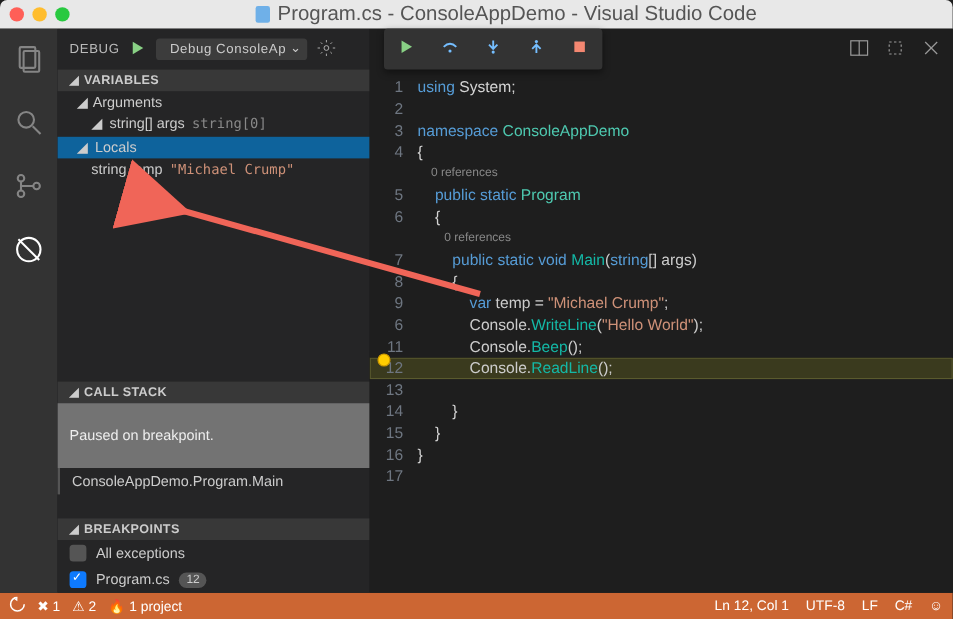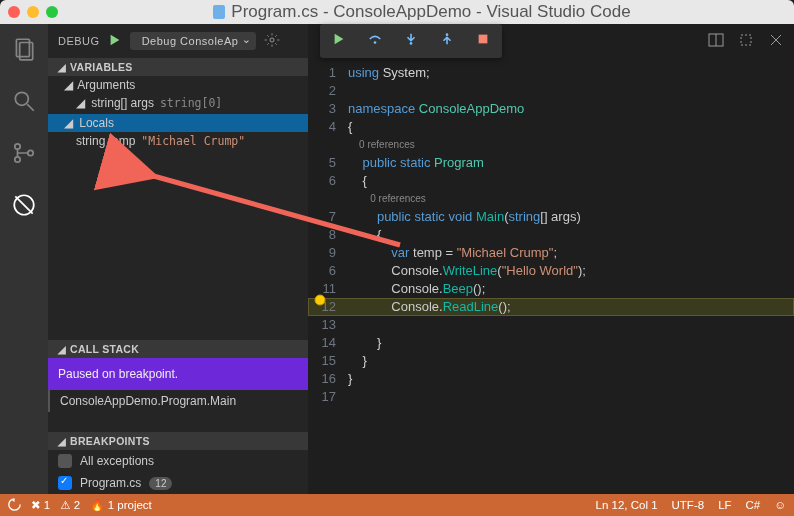--- a/index.html
+++ b/index.html
@@ -31,21 +31,21 @@
 .section-head { background: #383838; padding: 3px 10px; font-size: 10.5px; font-weight: 600; letter-spacing: 0.3px; display: flex; align-items: center; gap: 4px; }
 .section-head .chev { font-size: 10px; }
 .var-group { padding: 2px 0 2px 16px; font-size: 12px; display:flex; align-items:center; gap:4px;}
 .var-row { padding: 2px 0 2px 28px; font-size: 12px; display:flex; align-items:center; gap:6px;}
 .var-row.locals-head { padding-left:16px; background:#0e639c; font-weight:500; margin-top:2px; }
 .var-name { color:#ccc; }
 .var-val { color:#ce9178; font-family: Menlo, Consolas, monospace; font-size:11.5px;}
 .var-type { color:#888; font-family: Menlo, Consolas, monospace; font-size:11.5px;}
 
 .callstack-body { font-size: 12px; }
-.cs-status { background:#6d28d9; color:#eee; padding:9px 10px; }
+.cs-status { background:#737373; color:#eee; padding:20px 10px; }
 .cs-frame { padding:4px 10px; border-left:2px solid #555; }
 
 .bp-row { padding: 4px 10px; display: flex; align-items: center; gap: 8px; }
 .cb { width:14px; height:14px; border-radius:3px; background:#555; display:inline-block; }
 .cb.checked { background:#0e7afe; position:relative; }
 .cb.checked::after { content:"✓"; color:#fff; font-size:10px; position:absolute; left:2px; top:-1px; }
 .bp-count { background:#555; color:#ccc; font-size:10px; padding:1px 6px; border-radius:8px; }
 
 .spacer { flex:1; }
 

